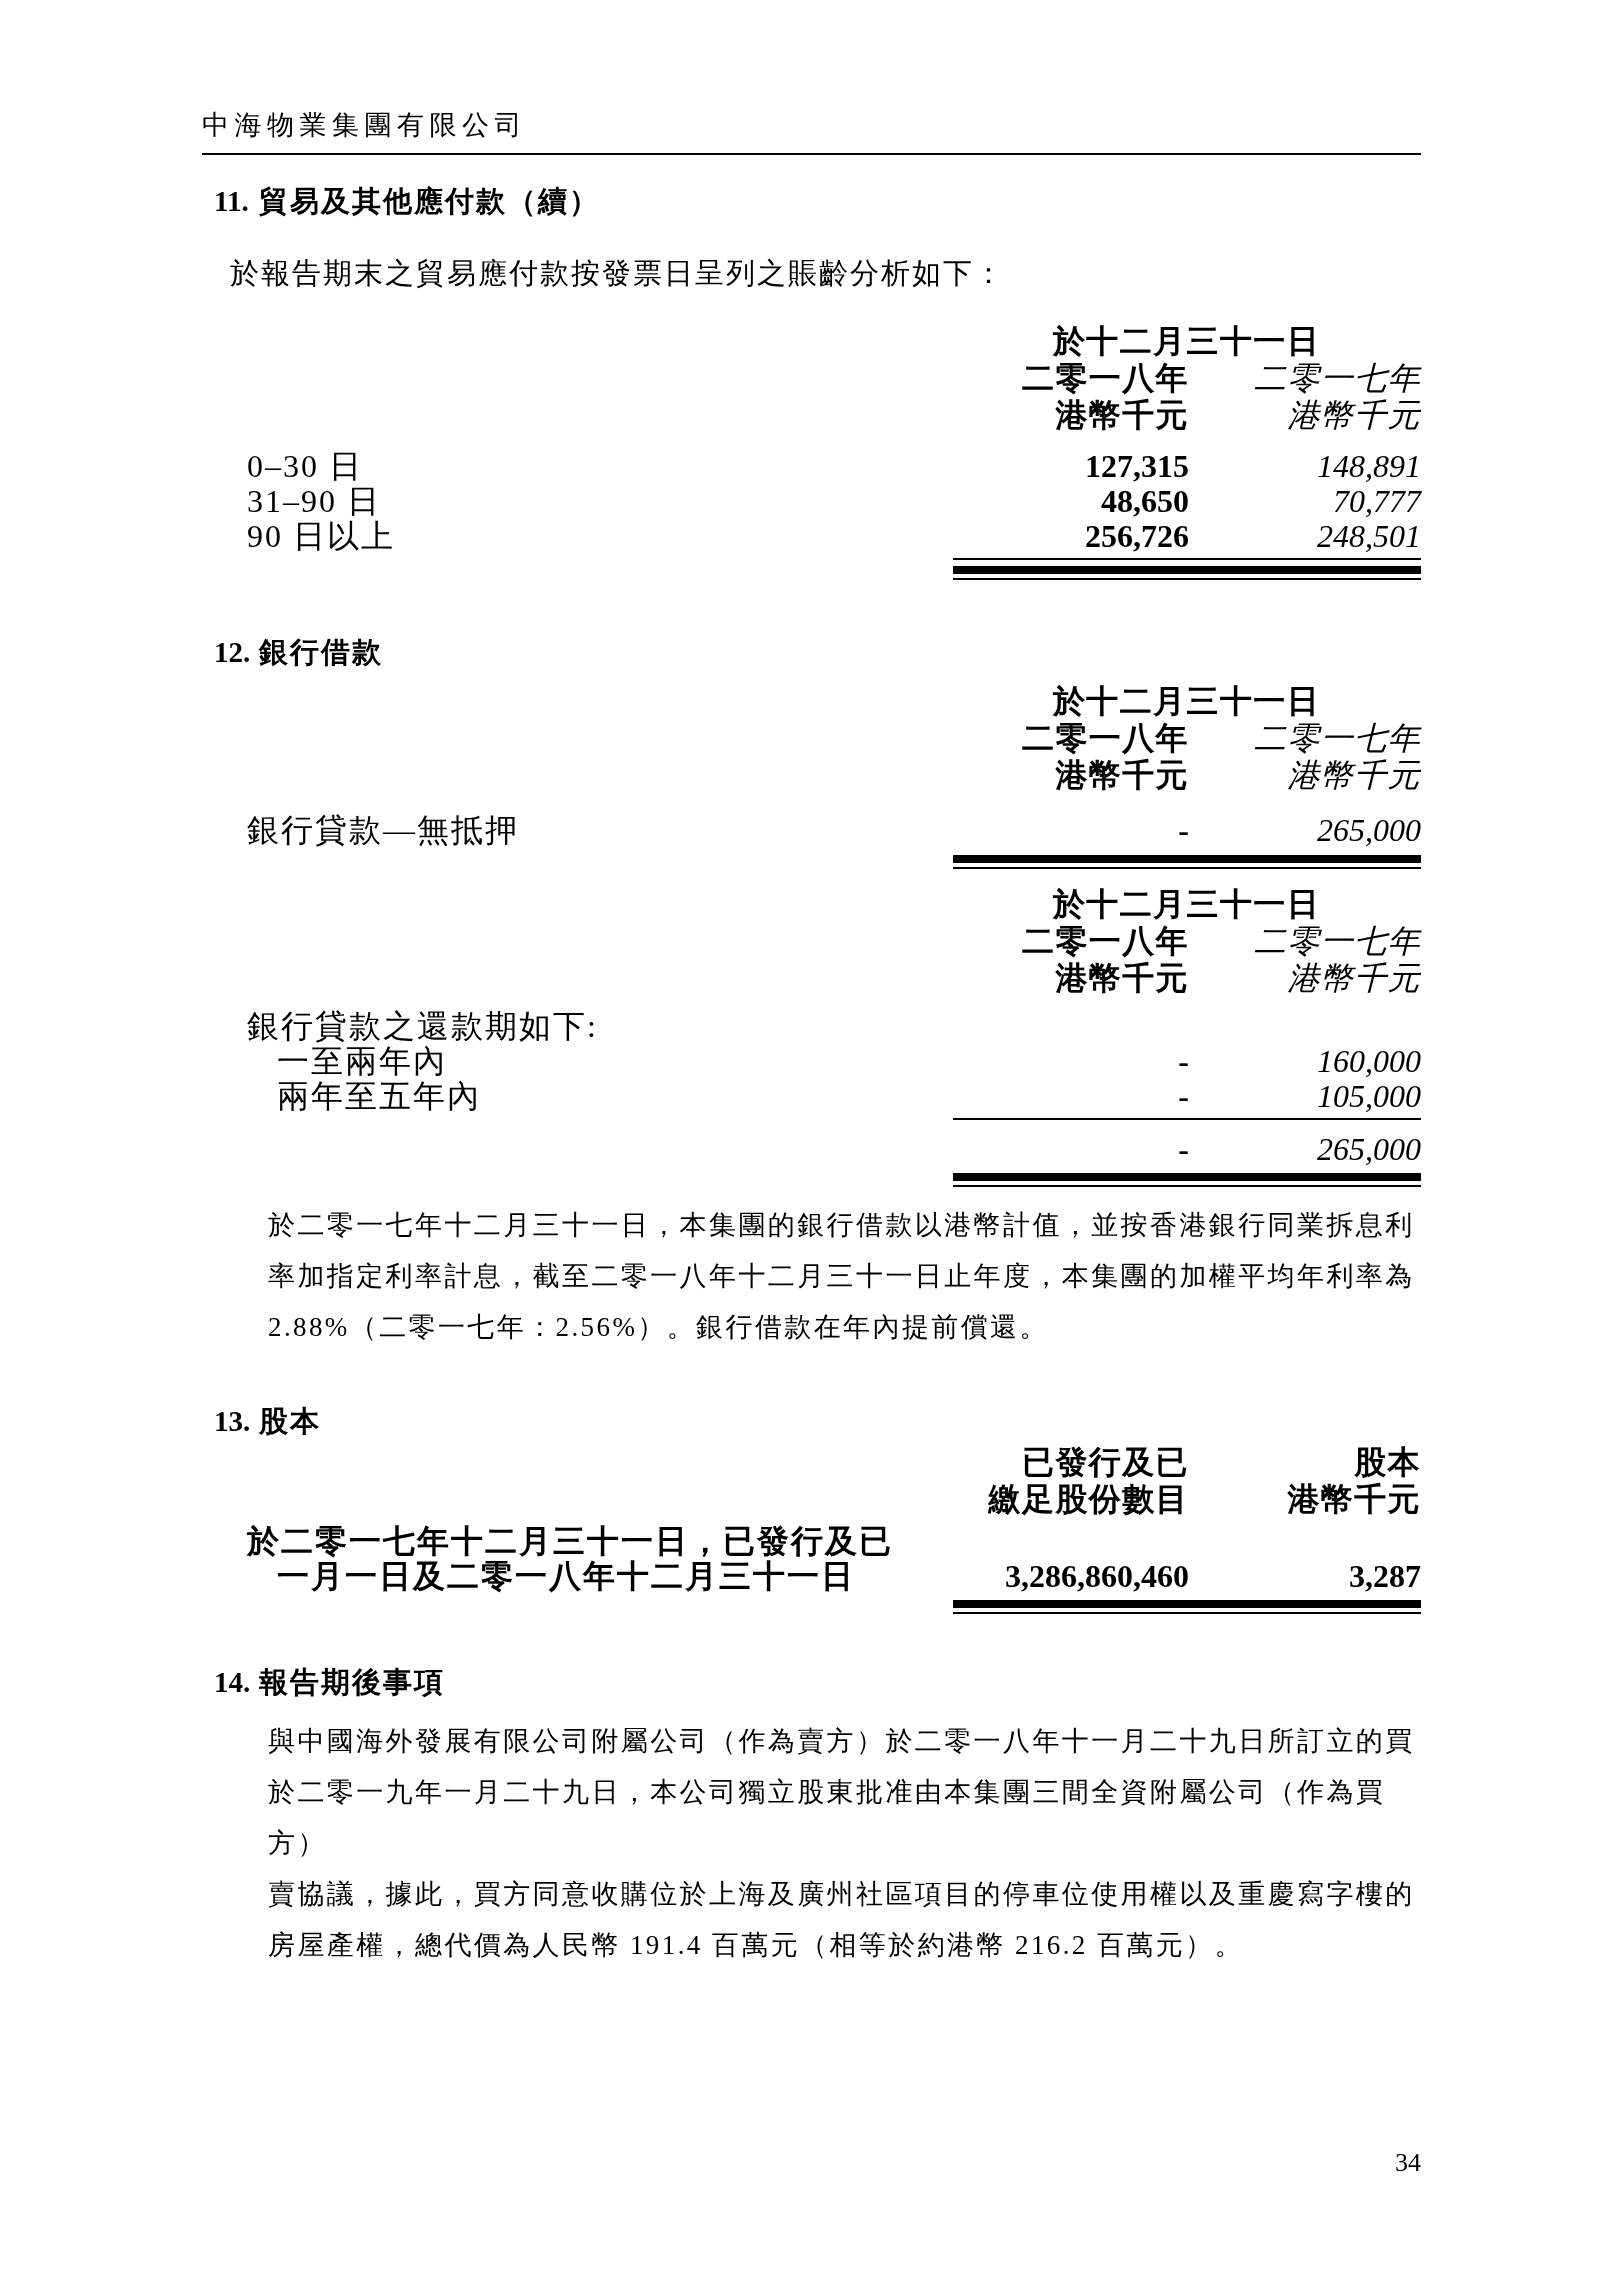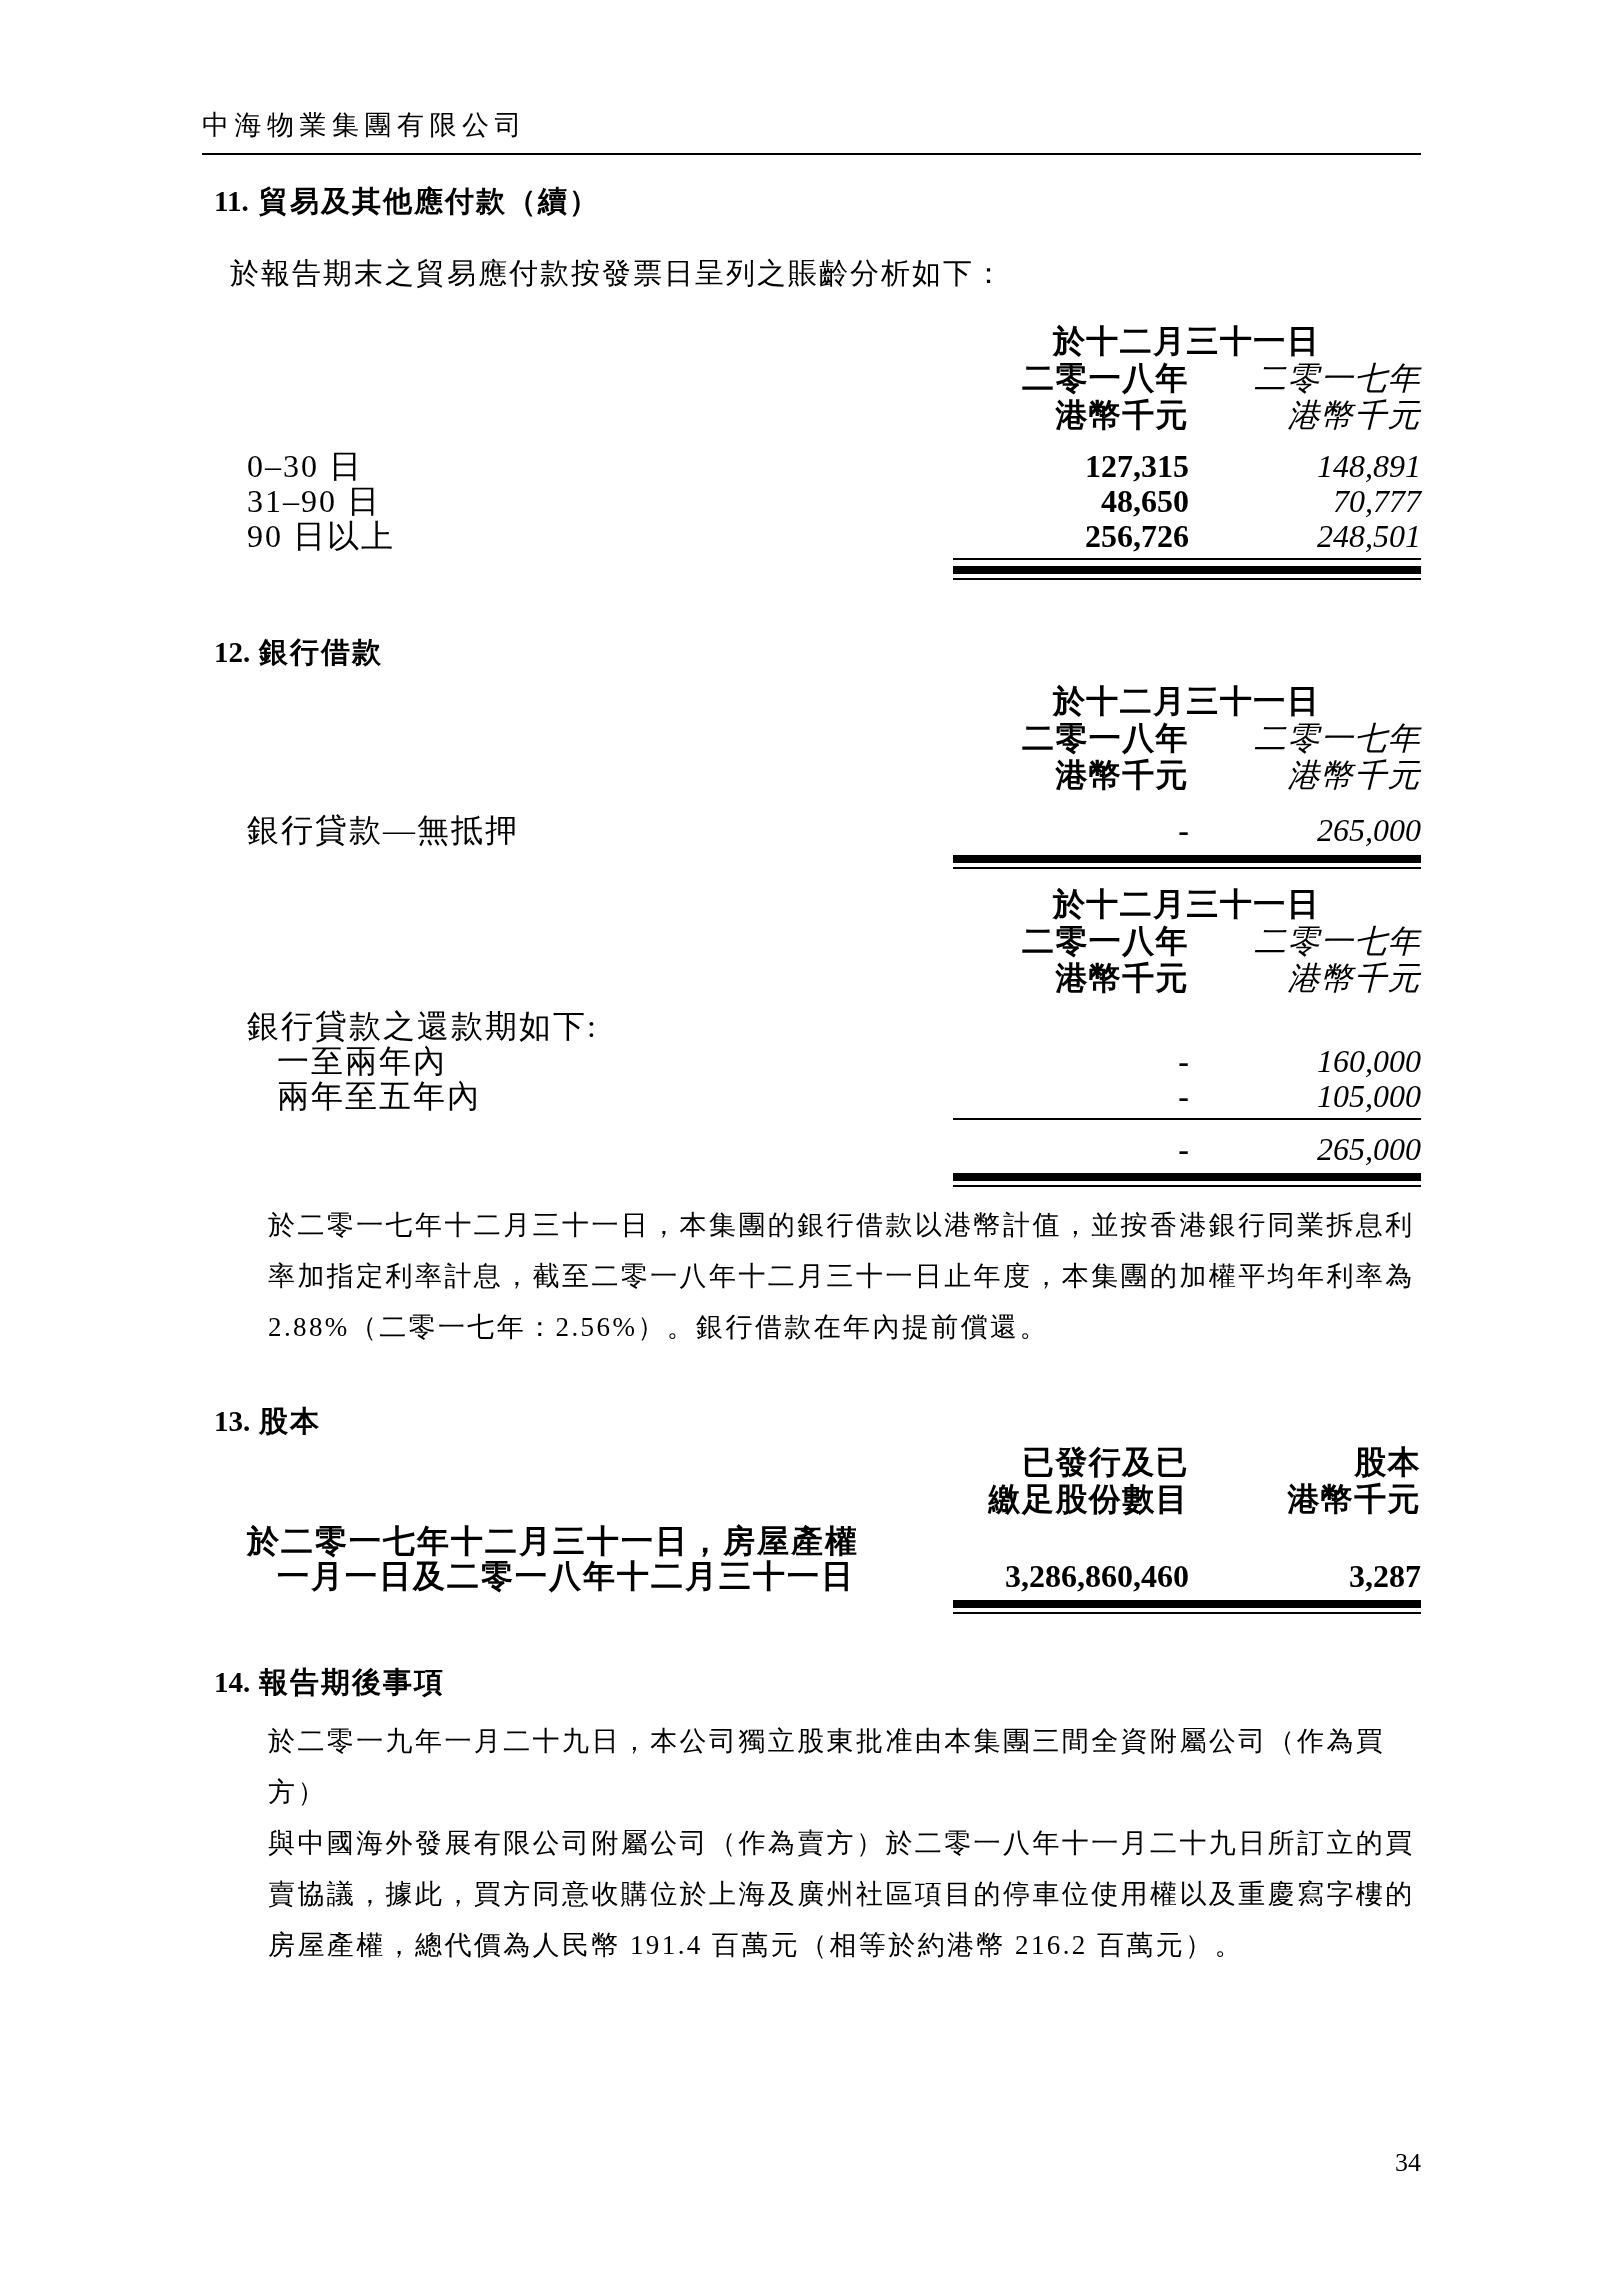--- a/index.html
+++ b/index.html
@@ -216,37 +216,37 @@
         </div>
         <div class="trow">
             <div></div>
           <div class="c18">繳足股份數目</div>
           <div class="c18">港幣千元</div>
         </div>
       </div>
 
       <div class="trow valign-end mt-t4row">
         <div class="tlabel bold">
-          <div>於二零一七年十二月三十一日，房屋產權</div>
+          <div>於二零一七年十二月三十一日，已發行及已</div>
           <div class="ind">一月一日及二零一八年十二月三十一日</div>
         </div>
         <div class="v18">3,286,860,460</div>
         <div class="v18">3,287</div>
       </div>
       <div class="rule-double"></div>
     </div>
 
     <div class="sec-heading mt-s14">
       <span class="h-num">14.</span>
       <span class="h-title">報告期後事項</span>
     </div>
 
     <div class="para mt-p14">
+      <div class="pline">與中國海外發展有限公司附屬公司（作為賣方）於二零一八年十一月二十九日所訂立的買</div>
       <div class="pline">於二零一九年一月二十九日，本公司獨立股東批准由本集團三間全資附屬公司（作為買方）</div>
-      <div class="pline">與中國海外發展有限公司附屬公司（作為賣方）於二零一八年十一月二十九日所訂立的買</div>
       <div class="pline">賣協議，據此，買方同意收購位於上海及廣州社區項目的停車位使用權以及重慶寫字樓的</div>
       <div class="pline">房屋產權，總代價為人民幣 191.4 百萬元（相等於約港幣 216.2 百萬元）。</div>
     </div>
 
     <div class="page-number">34</div>
 
   </div>
 </div>
 
 

